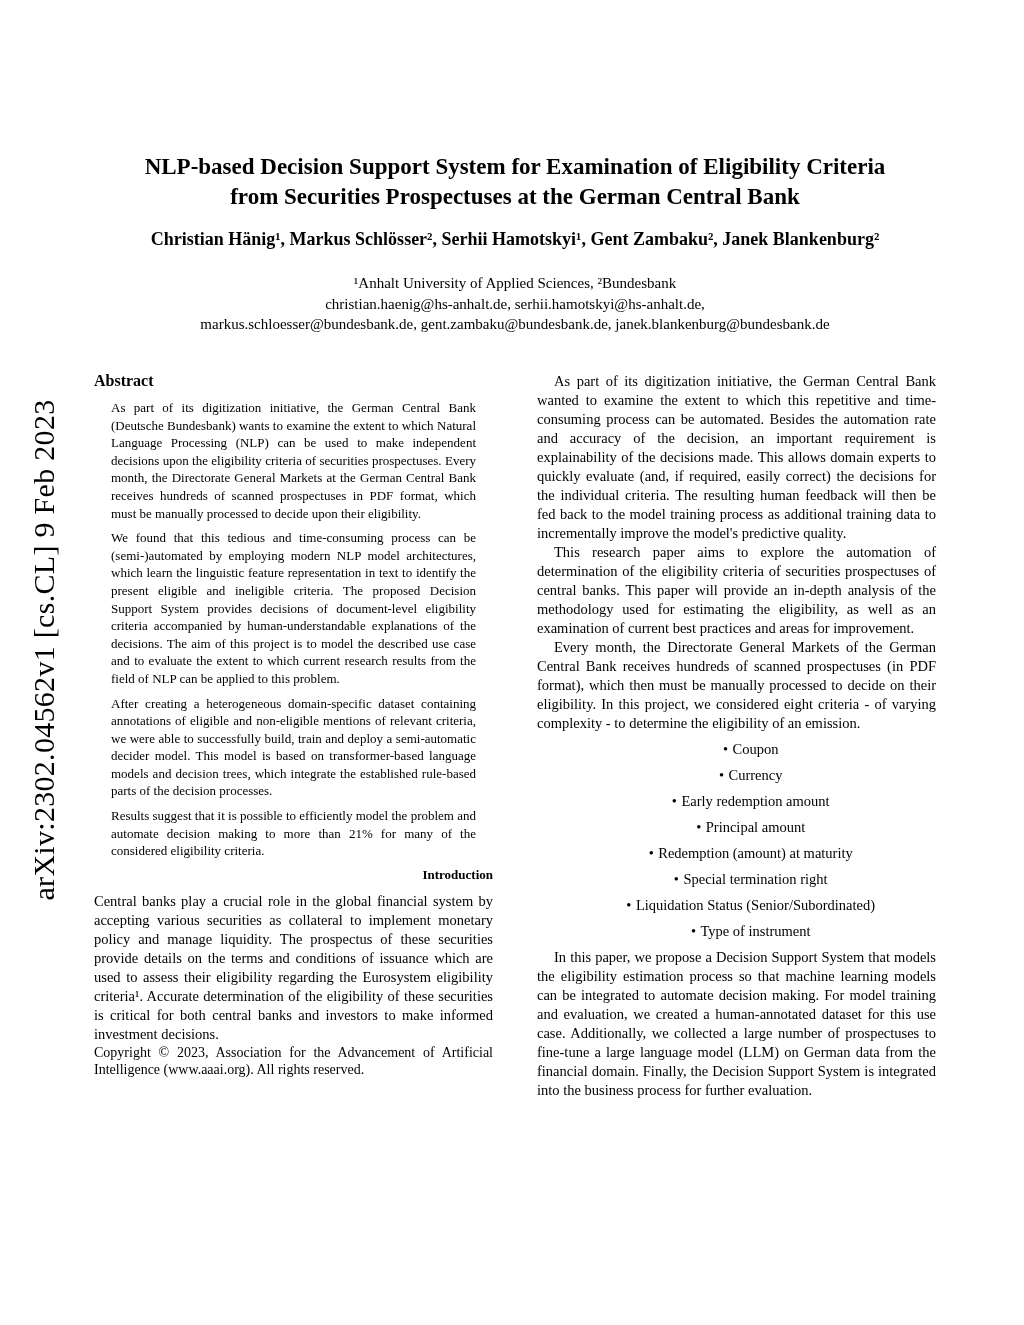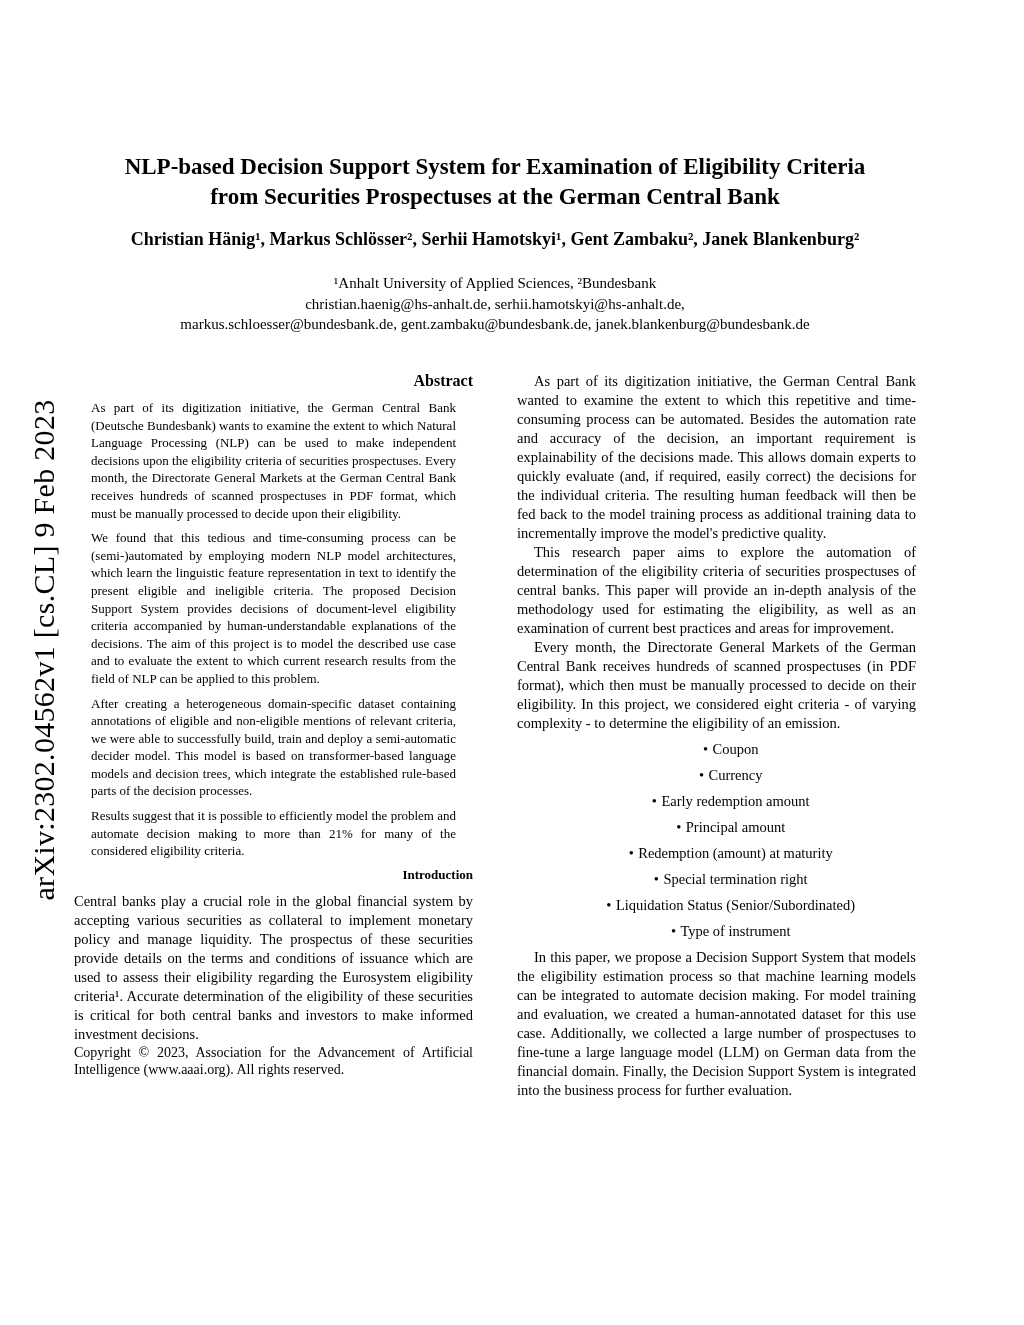--- a/index.html
+++ b/index.html
@@ -24,21 +24,21 @@
     left: 44px;
     transform: translate(-50%, -50%) rotate(-90deg);
     white-space: nowrap;
     font-size: 30px;
     letter-spacing: 0.3px;
     color: #000;
   }
   .content {
     position: absolute;
     top: 152px;
-    left: 74px;
+    left: 94px;
     width: 842px;
   }
   .header { text-align: center; }
   .title {
     font-size: 23px;
     font-weight: bold;
     line-height: 30px;
   }
   .authors {
     font-size: 18px;
@@ -58,21 +58,21 @@
     display: flex;
     gap: 44px;
     margin-top: 38px;
   }
   .col {
     width: 399px;
     flex: 0 0 399px;
     text-align: justify;
   }
   .abstract-heading {
-    text-align: right;
+    text-align: left;
     font-weight: bold;
     font-size: 16px;
     margin-bottom: 9px;
   }
   .abstract-body {
     padding: 0 17px;
     font-size: 13px;
     line-height: 17.6px;
   }
   .abstract-body p { margin-bottom: 7px; }

